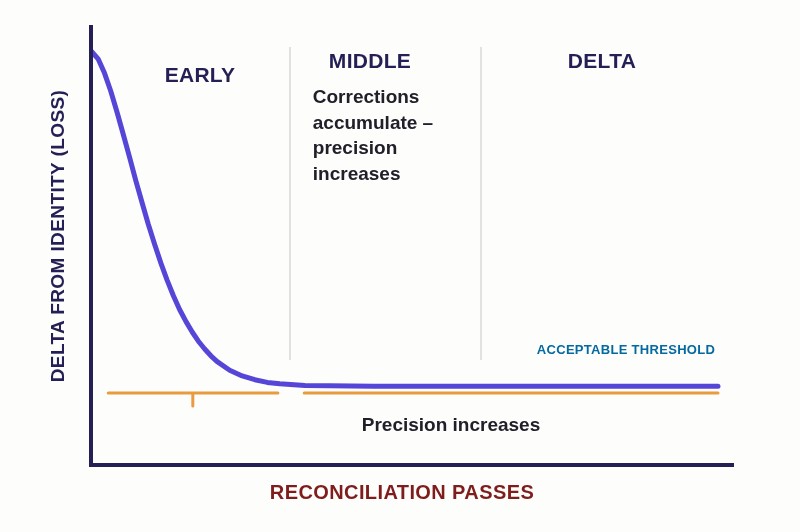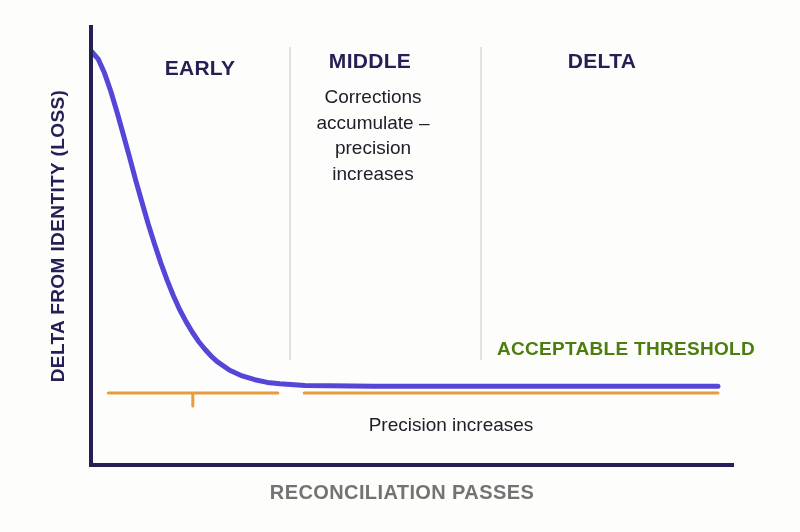--- a/index.html
+++ b/index.html
@@ -2,29 +2,29 @@
 <html><head>
 <meta charset="utf-8">
 <style>
   html,body{margin:0;padding:0;}
   body{font-family:"Liberation Sans","DejaVu Sans",sans-serif;}
   .stage{position:relative;width:800px;height:532px;background:#fdfdfc;overflow:hidden;}
   .stage svg{position:absolute;left:0;top:0;}
   .lbl{position:absolute;color:#21202a;}
   .phase-header{font-size:21px;font-weight:bold;color:#241f54;letter-spacing:.3px;
     transform:translate(-50%,-50%);white-space:nowrap;}
-  .note{font-size:19px;line-height:25.5px;text-align:center;white-space:pre-line;
-    transform:translate(-50%,0);}
+  .note{font-size:19px;line-height:25.5px;text-align:left;white-space:pre-line;
+    transform:translate(-50%,0);font-weight:bold;}
   .ylabel{left:58px;top:236px;font-size:19px;font-weight:bold;color:#241f54;
     letter-spacing:.4px;white-space:nowrap;transform:translate(-50%,-50%) rotate(-90deg);}
-  .xlabel{left:402px;top:481px;font-size:20px;font-weight:bold;color:#737373;
+  .xlabel{left:402px;top:481px;font-size:20px;font-weight:bold;color:#7f1d1d;
     letter-spacing:.4px;white-space:nowrap;transform:translate(-50%,0);}
-  .threshold-label{left:626px;top:349px;font-size:19px;font-weight:bold;color:#4d7c0f;
+  .threshold-label{left:626px;top:349px;font-size:13px;font-weight:bold;color:#0369a1;
     letter-spacing:.3px;white-space:nowrap;transform:translate(-50%,-50%);}
-  .early-header{left:200px;top:68px;}
+  .early-header{left:200px;top:75px;}
   .middle-header{left:370px;top:61px;}
   .late-header{left:602px;top:61px;}
   .middle-note{left:373px;top:84px;}
   .late-note{left:601px;top:84px;}
   .high-osc{left:198px;top:406px;}
   .precision{left:418px;top:412px;margin-left:33px;}
 </style>
 </head>
 <body>
 

